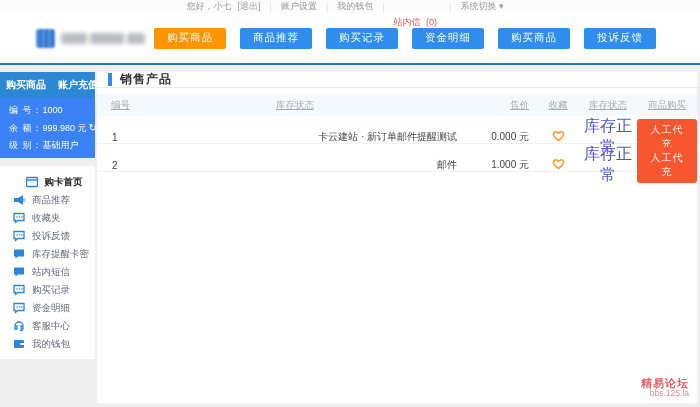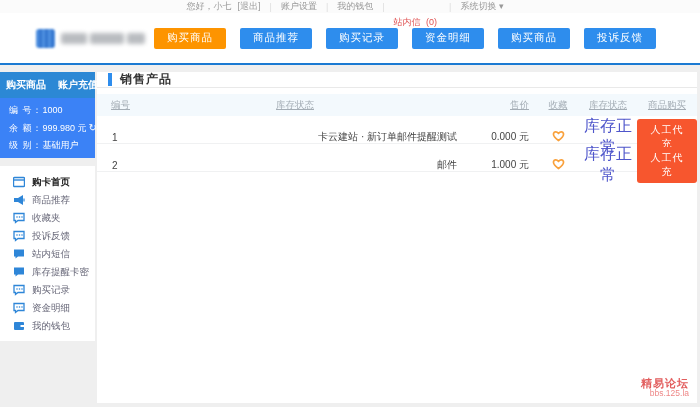--- a/index.html
+++ b/index.html
@@ -40,21 +40,21 @@
   .side-tabs { height:26px; background:#2c88d5; display:flex; align-items:center;
     color:#fff; font-size:10px; font-weight:bold; }
   .side-tabs .tab { padding:0 6px; cursor:pointer; white-space:nowrap; }
   .side-account { background:#3b82f6; color:#fff; font-size:9px; padding:4px 0 4px 9px; }
   .side-account .row { line-height:17px; white-space:nowrap; }
   .side-account .lbl { letter-spacing:1px; }
   .refresh { cursor:pointer; font-size:10px; margin-left:2px; }
   .side-menu { background:#fff; margin-top:8px; padding:7px 0 6px 0; }
   .mi { display:flex; align-items:center; height:18px; padding-left:13px; font-size:9.5px;
     color:#667; cursor:pointer; white-space:nowrap; }
-  .mi.first { color:#222; font-weight:bold; }
+  .mi.first { color:#222; font-weight:bold;justify-content:center; }
   .mi .ic { width:12px; height:12px; margin-right:7px; flex:0 0 12px; display:flex; align-items:center; }
 
   
   .main { position:absolute; left:97px; top:7px; width:600px; bottom:4px; background:#fff; }
   .section-head { height:16px; display:flex; align-items:center; border-bottom:1px solid #e9e9e9; }
   .section-bar { width:4px; height:13px; background:#2e8ded; margin:0 8px 0 11px; }
   .section-title { font-size:12px; font-weight:bold; color:#333; letter-spacing:1px; }
 
   .thead, .trow { display:grid; grid-template-columns:36px 324px 80px 42px 58px 60px; align-items:center; }
   .thead { height:22px; margin-top:6px; background:#f3f9fd; font-size:9.5px; color:#a4adb5;text-decoration:underline; }
@@ -163,51 +163,60 @@
             </svg>
           </span>
         <span>投诉反馈</span>
       </div>
       <div class="mi">
         <span class="ic">
           <svg width="12" height="12" viewBox="0 0 12 12">
               <path d="M1 1.5h10v7H5l-2.5 2v-2H1z" fill="#2e86d8"></path>
             </svg>
           </span>
+        <span>库存提醒卡密</span>
+      </div>
+      <div class="mi">
+        <span class="ic">
+          <svg width="12" height="12" viewBox="0 0 12 12">
+              <path d="M1 1.5h10v7H5l-2.5 2v-2H1z" fill="#2e86d8"></path>
+            </svg>
+          </span>
         <span>站内短信</span>
       </div>
       <div class="mi">
         <span class="ic">
           <svg width="12" height="12" viewBox="0 0 12 12">
-              <path d="M1 1.5h10v7H5l-2.5 2v-2H1z" fill="#2e86d8"></path>
-            </svg>
-          </span>
-        <span>库存提醒卡密</span>
-      </div>
-      <div class="mi">
-        <span class="ic">
-          <svg width="12" height="12" viewBox="0 0 12 12">
               <path d="M1 1.5h10v7H5l-2.5 2v-2H1z" fill="none" stroke="#2e86d8" stroke-width="1.3"></path>
               <circle cx="4" cy="5" r="0.8" fill="#2e86d8"></circle>
               <circle cx="6.5" cy="5" r="0.8" fill="#2e86d8"></circle>
               <circle cx="9" cy="5" r="0.8" fill="#2e86d8"></circle>
             </svg>
           </span>
         <span>购买记录</span>
       </div>
       <div class="mi">
         <span class="ic">
           <svg width="12" height="12" viewBox="0 0 12 12">
               <path d="M1 1.5h10v7H5l-2.5 2v-2H1z" fill="none" stroke="#2e86d8" stroke-width="1.3"></path>
               <circle cx="4" cy="5" r="0.8" fill="#2e86d8"></circle>
               <circle cx="6.5" cy="5" r="0.8" fill="#2e86d8"></circle>
               <circle cx="9" cy="5" r="0.8" fill="#2e86d8"></circle>
             </svg>
           </span>
         <span>资金明细</span>
+      </div>
+      <div class="mi">
+        <span class="ic">
+          <svg width="12" height="12" viewBox="0 0 12 12">
+              <path d="M2 6a4 4 0 0 1 8 0v3h-2V6h2M2 6v3h2V6H2" fill="none" stroke="#2e86d8" stroke-width="1.3"></path>
+              <path d="M7 10.5h3" stroke="#2e86d8" stroke-width="1.2"></path>
+            </svg>
+          </span>
+        <span>客服中心</span>
       </div>
       <div class="mi">
         <span class="ic">
           <svg width="12" height="12" viewBox="0 0 12 12">
               <rect x="1" y="2" width="10" height="8" rx="1" fill="#2e86d8"></rect>
               <rect x="7.5" y="5" width="3.5" height="2" fill="#fff"></rect>
             </svg>
           </span>
         <span>我的钱包</span>
       </div>

